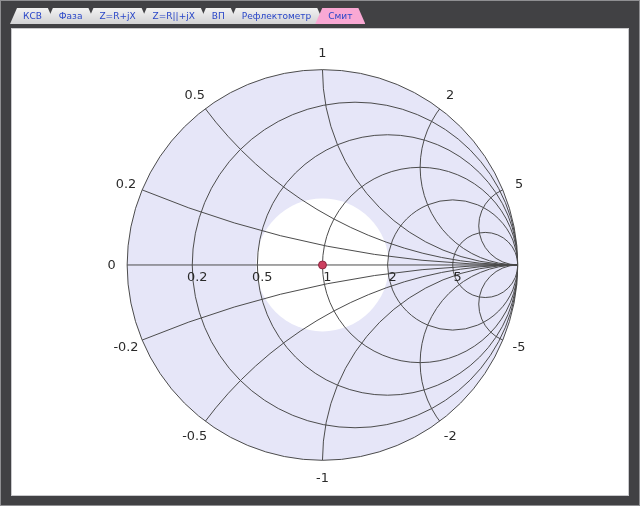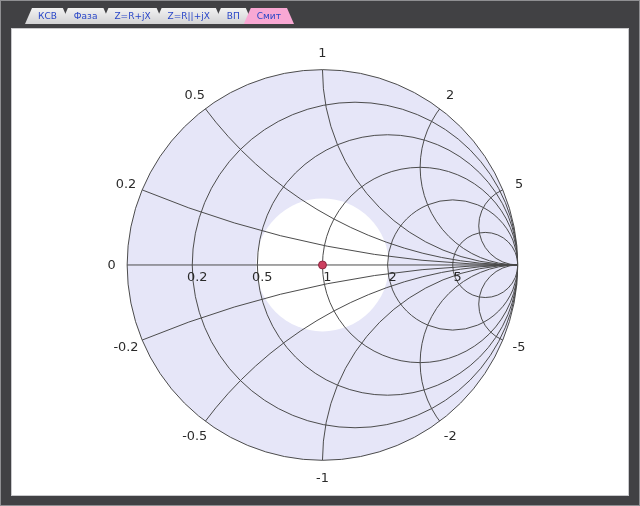--- a/index.html
+++ b/index.html
@@ -7,21 +7,21 @@
     width:640px;height:506px;overflow:hidden;
     font-family:"DejaVu Sans","Liberation Sans",sans-serif;
     background:#3e3e40;
   }
   .app-frame{
     position:relative;width:640px;height:506px;box-sizing:border-box;
     background:#414144;
     border:1px solid #8f8f92;
   }
   .tab-bar{
-    position:absolute;left:24px;top:7px;right:9px;height:16px;
+    position:absolute;left:9px;top:7px;right:9px;height:16px;
     display:flex;align-items:flex-end;
   }
   .tab{
     height:16px;line-height:16px;
     padding:0 13px;
     font-size:9px;
     color:#2946c8;
     background:linear-gradient(#f2f2f2,#d2d2d4);
     clip-path:polygon(7px 0, calc(100% - 7px) 0, 100% 100%, 0 100%);
     margin-right:-9px;
@@ -45,20 +45,21 @@
 </head>
 <body>
 
 <div class="app-frame">
   <div class="tab-bar" id="tab-bar">
       <div class="tab">КСВ</div>
       <div class="tab">Фаза</div>
       <div class="tab">Z=R+jX</div>
       <div class="tab">Z=R||+jX</div>
       <div class="tab">ВП</div>
+      <div class="tab">Рефлектометр</div>
       <div class="tab active">Смит</div>
     </div>
   <div class="panel">
     <svg id="smith-svg" viewBox="0 0 620 470">
         <defs>
           <clipPath id="unitclip">
             <circle cx="312.5" cy="238" r="197"></circle>
           </clipPath>
         </defs>
         <circle cx="312.5" cy="238" r="197" fill="#e6e6f8" stroke="none"></circle>

